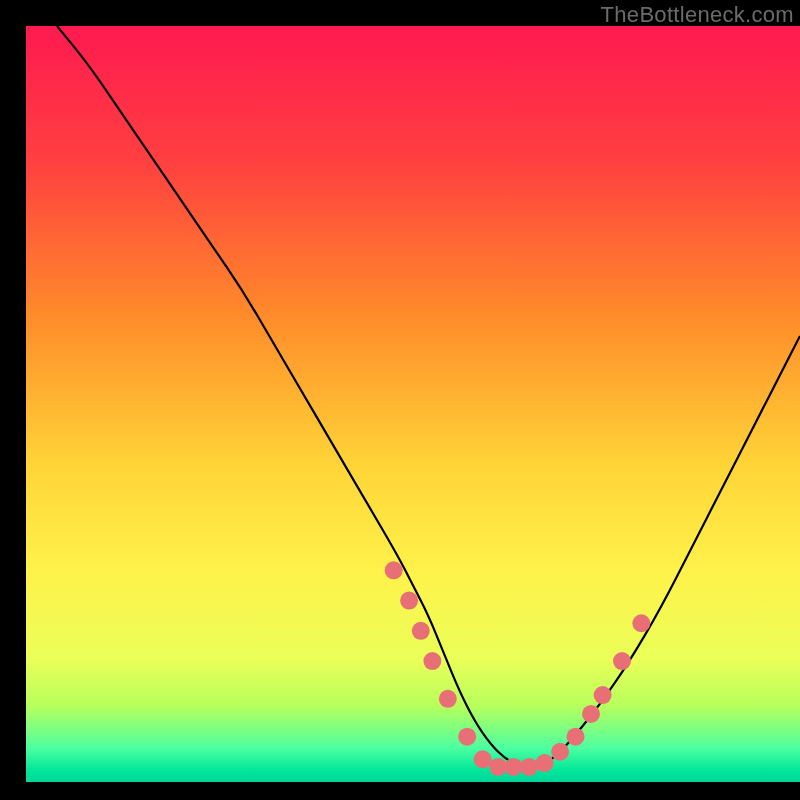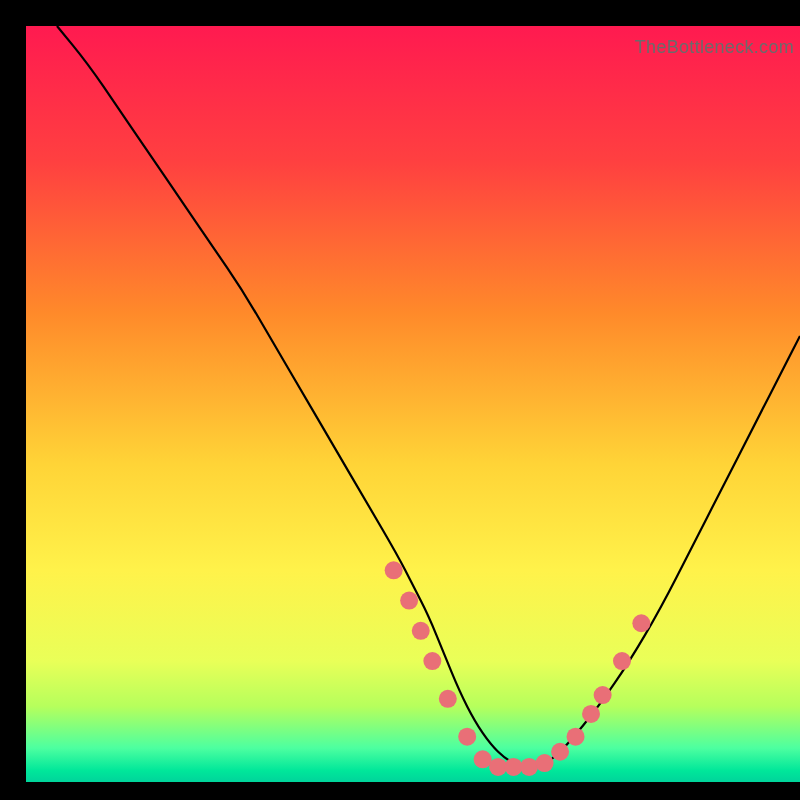--- a/index.html
+++ b/index.html
@@ -14,25 +14,24 @@
   .container {
     position: relative;
     width: 800px;
     height: 800px;
   }
   .watermark {
     position: absolute;
     top: 2px;
     right: 6px;
     color: #6b6b6b;
-    font-size: 18px;
+    font-size: 22px;
     font-weight: 500;
     letter-spacing: 0.3px;
     z-index: 5;
-    margin-top: 35px;
   }
   svg {
     display: block;
   }
 </style>
 </head>
 <body>
 
 <div class="container">
   <div class="watermark">TheBottleneck.com</div>

